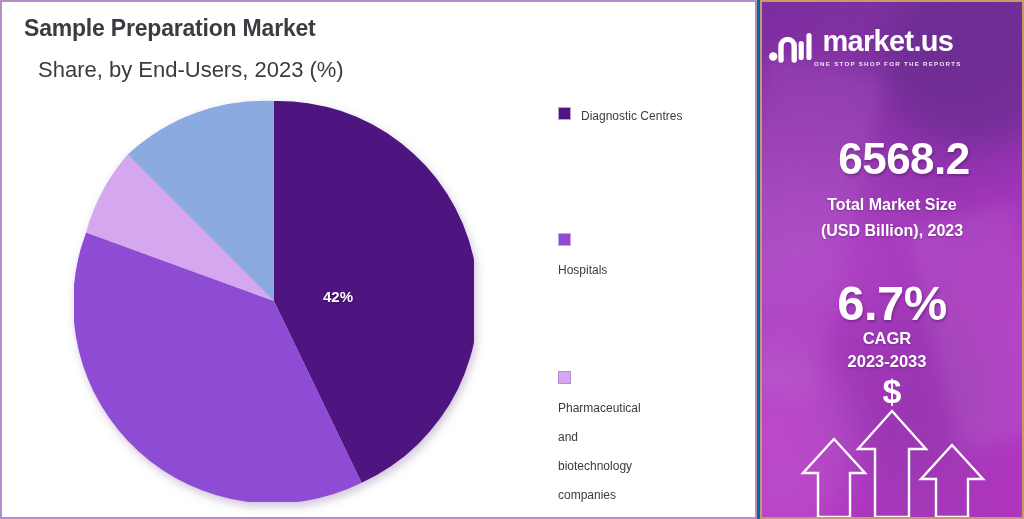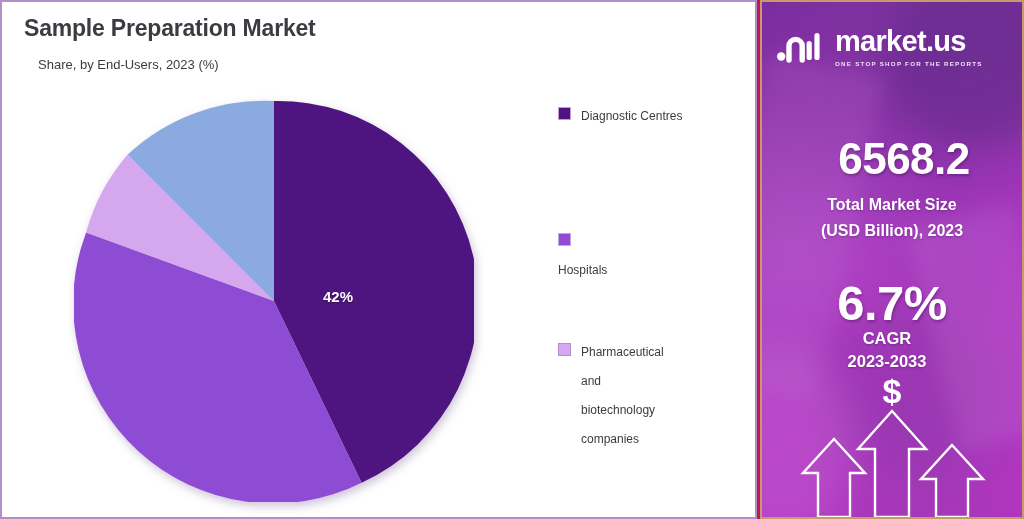--- a/index.html
+++ b/index.html
@@ -8,21 +8,21 @@
     background: #ffffff;
   }
   body {
     font-family: "Liberation Sans", sans-serif;
   }
   #infographic {
     position: relative;
     width: 1024px;
     height: 519px;
     overflow: hidden;
-    background: #be185d;
+    background: #0369a1;
   }
 
   
   #chart-panel {
     position: absolute;
     left: 0;
     top: 0;
     width: 757px;
     height: 519px;
     background: #ffffff;
@@ -37,21 +37,21 @@
     font-size: 23px;
     font-weight: bold;
     color: #3b3b42;
     letter-spacing: -0.2px;
     white-space: nowrap;
   }
   #chart-subtitle {
     position: absolute;
     left: 36px;
     top: 55px;
-    font-size: 13px;
+    font-size: 22px;
     font-weight: normal;
     color: #3b3b42;
     white-space: nowrap;
   }
 
   
   #pie-wrap {
     position: absolute;
     left: 72px;
     top: 98px;
@@ -126,27 +126,28 @@
     pointer-events: none;
   }
   .bg-streak {
     position: absolute;
     filter: blur(10px);
     pointer-events: none;
   }
 
   #brand-logo {
     position: absolute;
-    left: 14px;
+    left: 6px;
     top: 22px;
     width: 236px;
     height: 46px;
     display: flex;
     align-items: center;
-    gap: 15px;
+    gap: 2px;
+    text-align: center;
   }
   #logo-mark {
     width: 44px;
     height: 40px;
     flex: 0 0 44px;
   }
   #logo-text-block {
     display: flex;
     flex-direction: column;
     justify-content: center;
@@ -256,21 +257,21 @@
       <div class="legend-item" style="top:0px;left:0;">
         <span class="legend-swatch" style="background:#4e1580;border:1px solid #c89ad8;"></span>
         <span class="legend-label">Diagnostic Centres</span>
       </div>
 
       <div class="legend-item" style="top:126px;left:0;flex-direction:column;">
         <span class="legend-swatch" style="background:#8e4bd4;border:1px solid #c9a4e4;"></span>
         <span class="legend-label">Hospitals</span>
       </div>
 
-      <div class="legend-item" style="top:236px;left:0;">
+      <div class="legend-item" style="top:264px;left:0;flex-direction:column;">
         <span class="legend-swatch" style="background:#d5a7ee;border:1px solid #b98bd6;"></span>
         <span class="legend-label">Pharmaceutical
 and
 biotechnology
 companies</span>
       </div>
 
     </div>
   </div>
 

